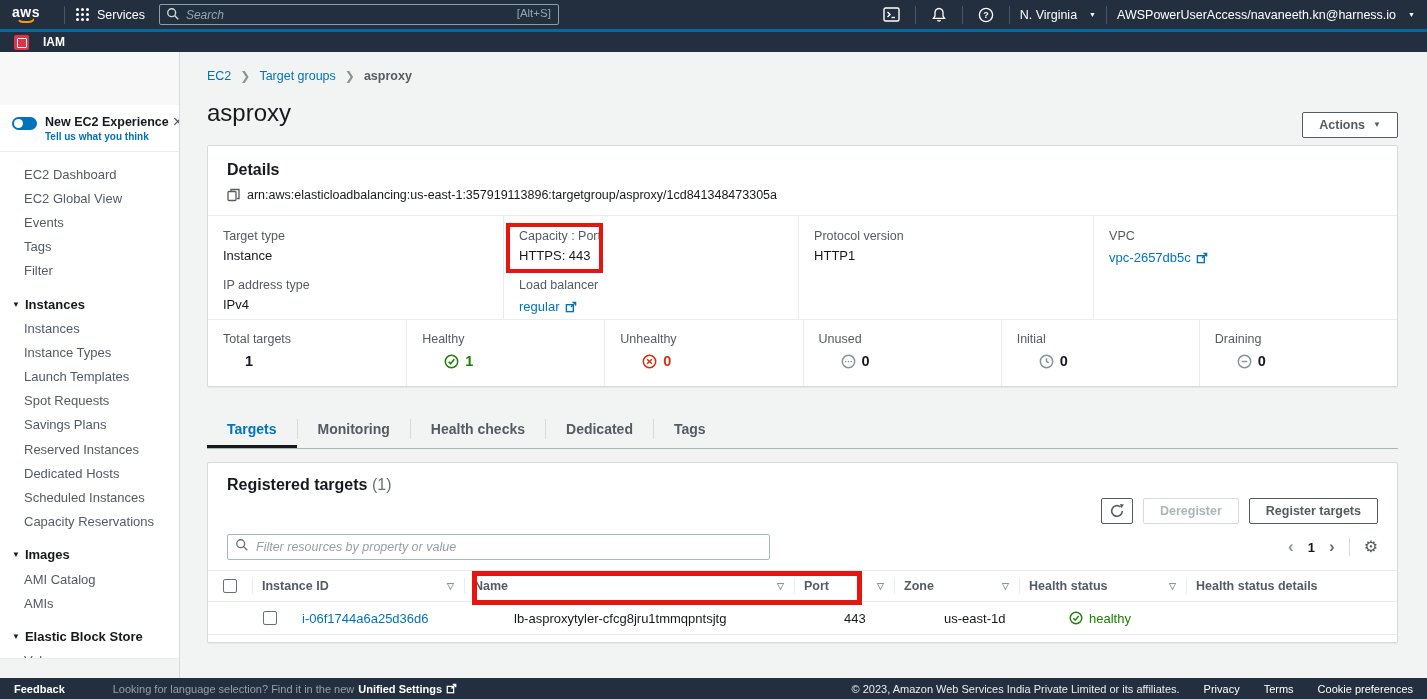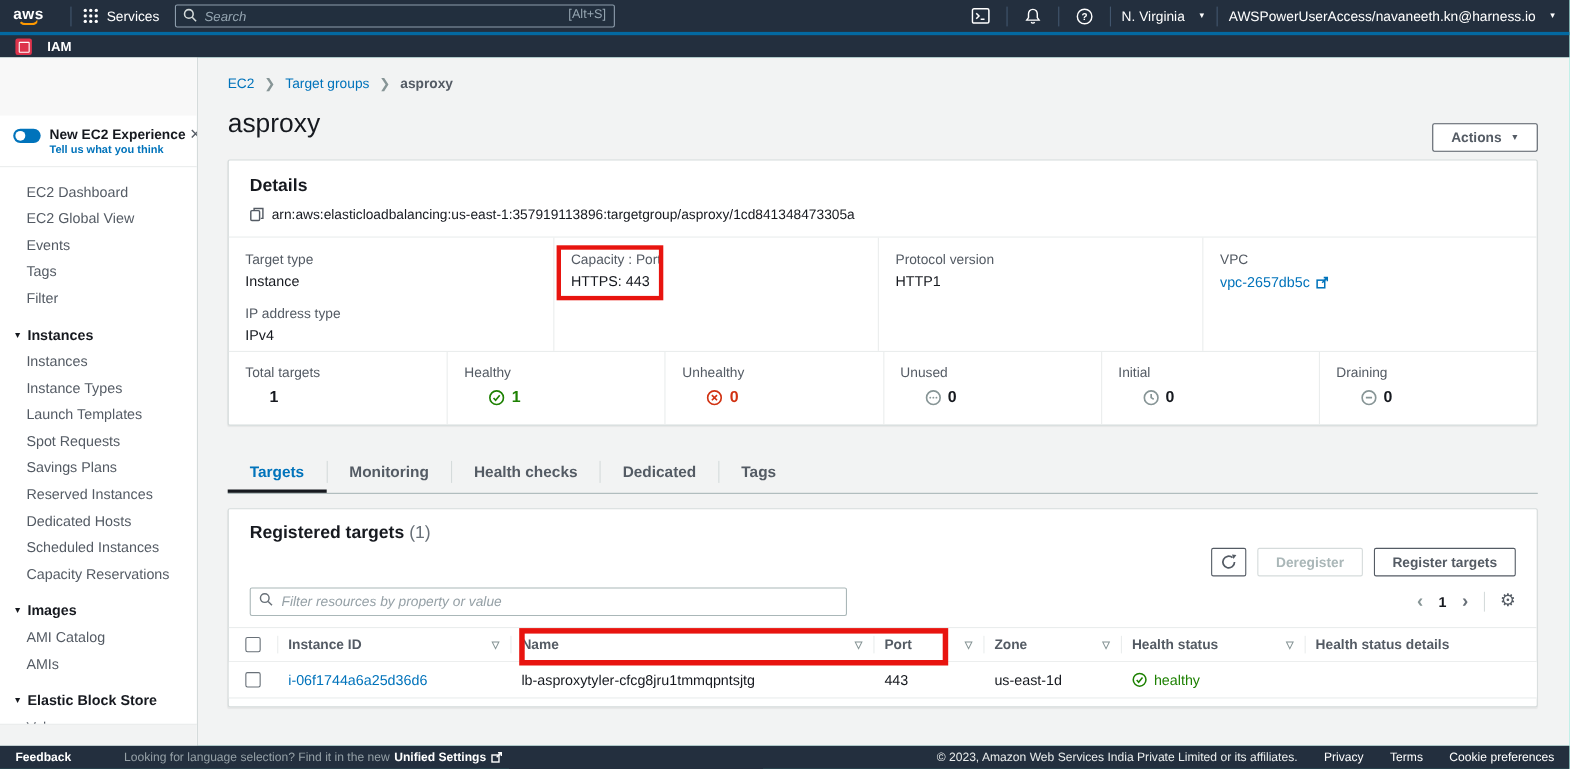--- a/index.html
+++ b/index.html
@@ -105,21 +105,21 @@
   .pg-num { font-size:13px; font-weight:700; color:#16191f; cursor:pointer; }
   .pg-sep { width:1px; height:18px; background:#d5dbdb; }
   .gear { font-size:16px; color:#545b64; cursor:pointer; line-height:16px; }
 
   
   .tbl { width:100%; }
   .tbl-head { display:grid; grid-template-columns:44px 212px 330px 100px 125px 167px 1fr; border-top:1px solid #eaeded; border-bottom:1px solid #eaeded; height:32px; }
   .th { display:flex; align-items:center; padding:0 10px; font-size:12.5px; font-weight:700; color:#545b64; position:relative; }
   .th + .th::before { content:""; position:absolute; left:0; top:7px; bottom:7px; width:1px; background:#eaeded; }
   .th .sort { margin-left:auto; font-size:9px; color:#879596; cursor:pointer; }
-  .tbl-row { display:grid; grid-template-columns:44px 212px 330px 100px 125px 167px 1fr; height:33px; border-bottom:1px solid #eaeded; background:#fff; }
+  .tbl-row { display:grid; grid-template-columns:44px 212px 330px 100px 125px 167px 1fr; height:33px; border-bottom:1px solid #eaeded; background:#fff;padding-left:40px; }
   .td { display:flex; align-items:center; padding:0 10px; font-size:13px; color:#16191f; }
   .td a { color:#0073bb; text-decoration:none; cursor:pointer; }
   .checkbox { width:14px; height:14px; border:1px solid #687078; border-radius:2px; background:#fff; cursor:pointer; margin:0 auto; }
   .health-cell { display:flex; align-items:center; gap:6px; color:#1d8102; font-size:13px; }
   .card-bottom-pad { height:7px; }
 
   
   .footer { position:absolute; bottom:0; left:0; width:100%; height:21px; background:#232f3e; display:flex; align-items:center; padding:0 14px; font-size:11px; z-index:20; }
   .footer .fb { color:#fff; font-weight:700; cursor:pointer; }
   .footer .lang { color:#95a0a6; margin-left:48px; }
@@ -306,20 +306,30 @@
             </div>
             <div class="field">
               <div class="field-label">IP address type</div>
               <div class="field-value">IPv4</div>
             </div>
           </div>
           <div class="fields-col">
             <div class="field">
               <div class="field-label">Capacity : Port</div>
               <div class="field-value">HTTPS: 443</div>
+            </div>
+            <div class="field">
+              <div class="field-label">Load balancer</div>
+              <a class="field-link">
+                <span>regular</span>
+                <svg width="12" height="12" viewBox="0 0 13 13">
+                    <rect x="1.5" y="4" width="7.5" height="7.5" fill="none" stroke="#0073bb" stroke-width="1.5"></rect>
+                    <path d="M6.5 6.5 L11.5 1.5 M8 1.5h3.5V5" fill="none" stroke="#0073bb" stroke-width="1.5"></path>
+                  </svg>
+              </a>
             </div>
           </div>
           <div class="fields-col">
             <div class="field">
               <div class="field-label">Protocol version</div>
               <div class="field-value">HTTP1</div>
             </div>
           </div>
           <div class="fields-col">
             <div class="field">

